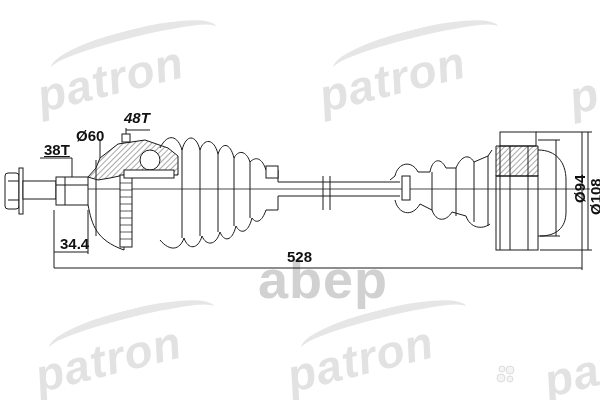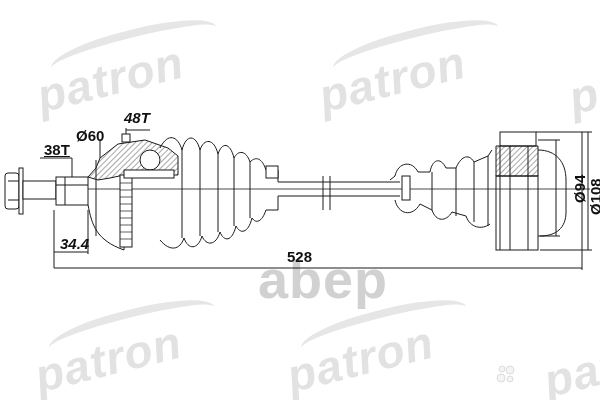--- a/index.html
+++ b/index.html
@@ -120,21 +120,21 @@
 
       <line x1="536" y1="132" x2="592" y2="132"></line>
       <line x1="540" y1="250" x2="592" y2="250"></line>
       <line x1="588" y1="132" x2="588" y2="250"></line>
     </g>
   </svg>
 
   <div class="dim" style="left:44px;top:142px;text-decoration:underline;">38T</div>
   <div class="dim" style="left:76px;top:128px;">Ø60</div>
   <div class="dim" style="left:124px;top:110px;font-style:italic;">48T</div>
-  <div class="dim" style="left:60px;top:236px;font-style:italic;">34.4</div>
+  <div class="dim" style="left:60px;top:236px;">34.4</div>
   <div class="dim" style="left:287px;top:249px;">528</div>
   <div class="dim vert" style="left:572px;top:203px;">Ø94</div>
   <div class="dim vert" style="left:588px;top:215px;">Ø108</div>
 
   <svg class="avito-dots" width="20" height="20" viewBox="0 0 20 20">
     <g fill="#f4f4f4" stroke="#dcdcdc" stroke-width="1">
       <circle cx="6" cy="5" r="3"></circle>
         <circle cx="14" cy="6" r="4"></circle>
         <circle cx="5" cy="14" r="4"></circle>
         <circle cx="14" cy="15" r="3"></circle>

